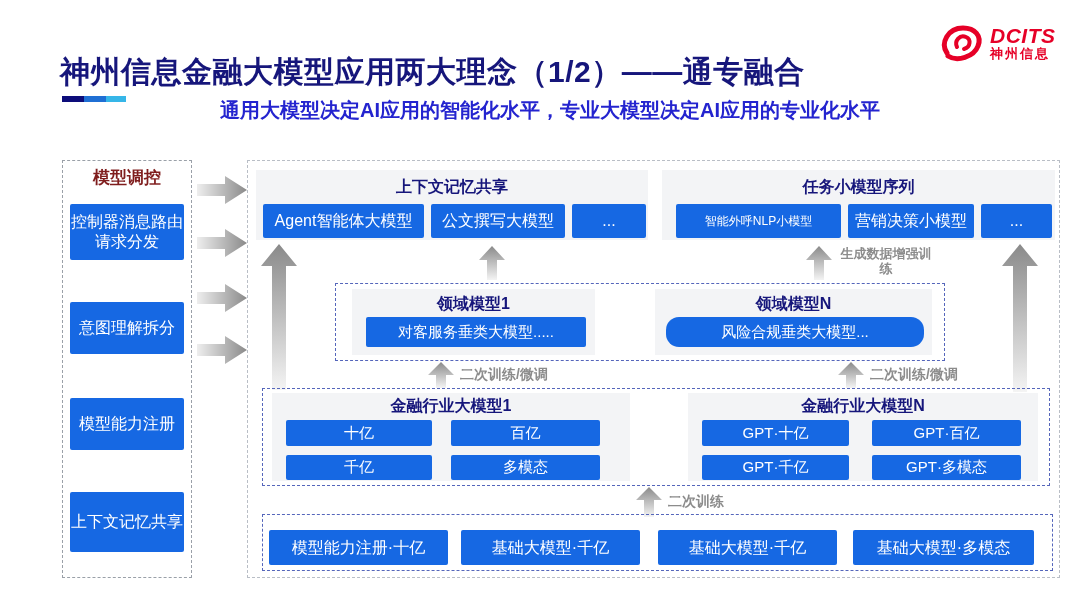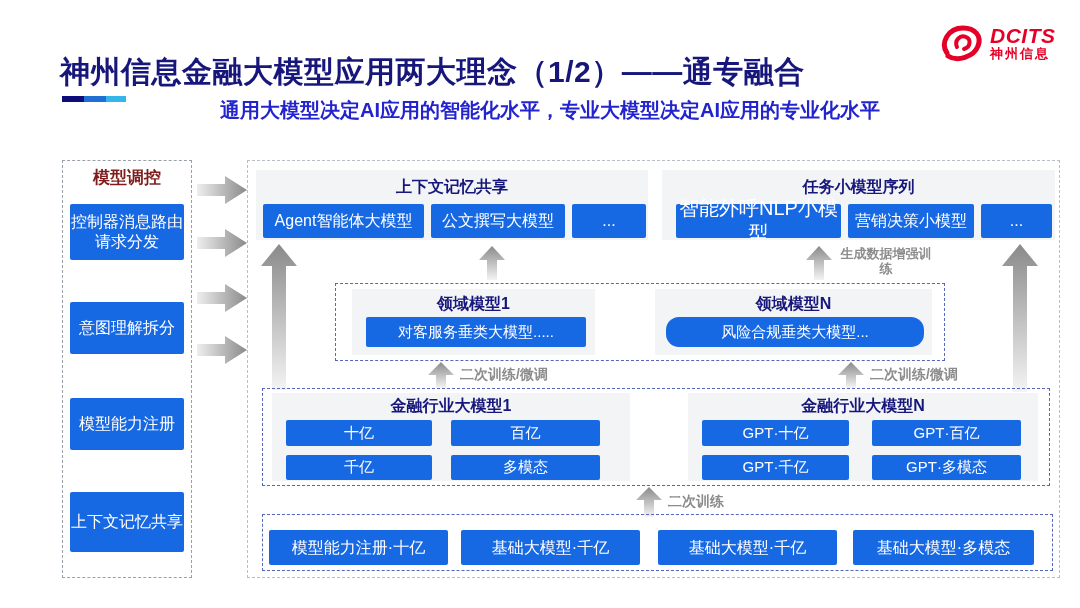--- a/index.html
+++ b/index.html
@@ -80,21 +80,21 @@
   <div class="outerbox"></div>
 
   <div class="panel" style="left:256px;top:170px;width:392px;height:70px;"></div>
   <div class="hdr" style="left:256px;top:177px;width:392px;">上下文记忆共享</div>
   <div class="btn" style="left:263px;top:204px;width:161px;height:34px;font-size:16px;">Agent智能体大模型</div>
   <div class="btn" style="left:431px;top:204px;width:134px;height:34px;font-size:16px;">公文撰写大模型</div>
   <div class="btn" style="left:572px;top:204px;width:74px;height:34px;font-size:16px;">...</div>
 
   <div class="panel" style="left:662px;top:170px;width:393px;height:70px;"></div>
   <div class="hdr" style="left:662px;top:177px;width:393px;">任务小模型序列</div>
-  <div class="btn" style="left:676px;top:204px;width:165px;height:34px;font-size:20px;">智能外呼NLP小模型</div>
+  <div class="btn" style="left:676px;top:204px;width:165px;height:34px;font-size:12px;">智能外呼NLP小模型</div>
   <div class="btn" style="left:848px;top:204px;width:126px;height:34px;font-size:16px;">营销决策小模型</div>
   <div class="btn" style="left:981px;top:204px;width:71px;height:34px;font-size:16px;">...</div>
 
   <svg class="abs" style="left:261px;top:244px;" width="36" height="146">
       <polygon points="18,0 36,22 25,22 25,146 11,146 11,22 0,22" fill="url(#gUp)"></polygon>
     </svg>
   <svg class="abs" style="left:1002px;top:244px;" width="36" height="148">
       <polygon points="18,0 36,22 25,22 25,148 11,148 11,22 0,22" fill="url(#gUp)"></polygon>
     </svg>
 

